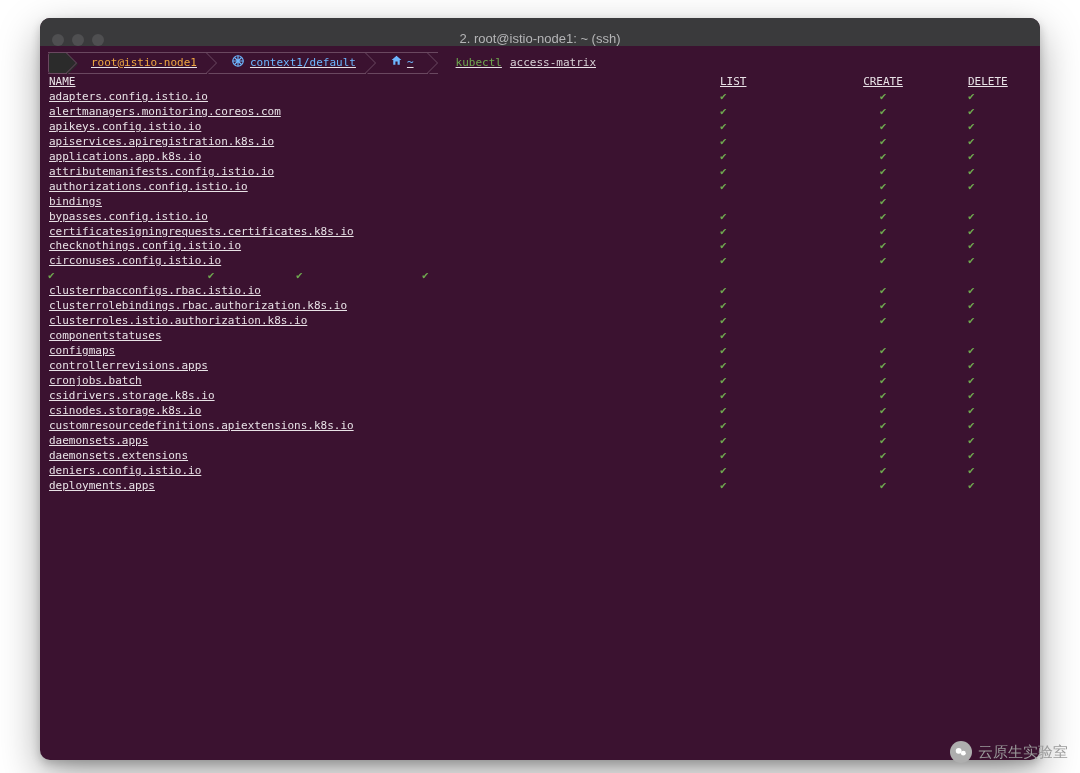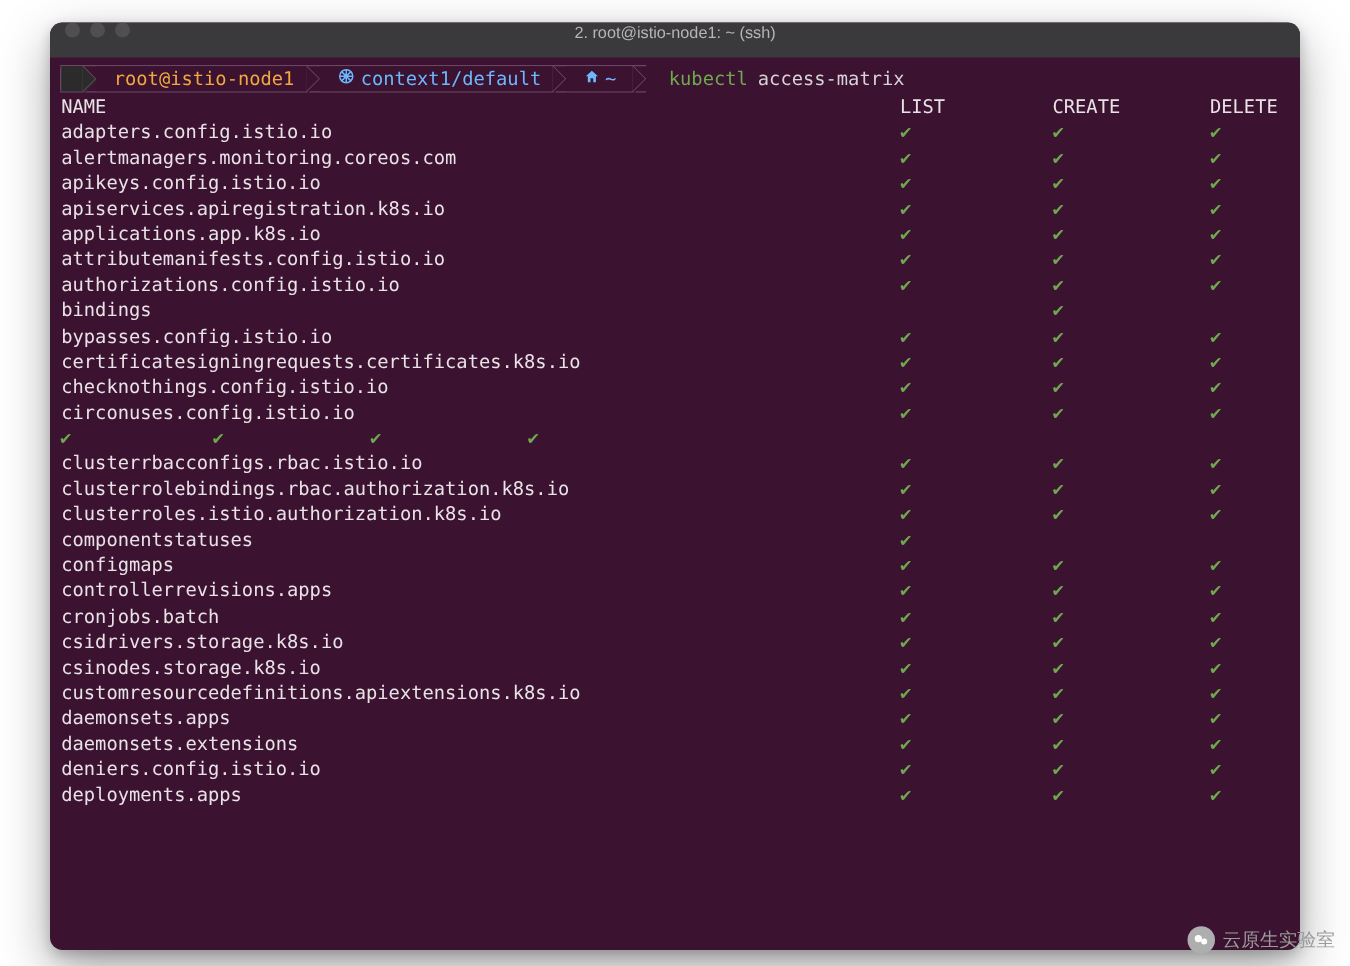--- a/index.html
+++ b/index.html
@@ -21,21 +21,21 @@
     border-radius: 10px;
     box-shadow: 0 15px 40px rgba(0,0,0,0.35), 0 4px 10px rgba(0,0,0,0.2);
     overflow: hidden;
     display: flex;
     flex-direction: column;
   }
   .titlebar {
     height: 28px;
     background: #3a3a3c;
     display: flex;
-    align-items: flex-start;
+    align-items: flex-end;
     padding: 0 12px;
     position: relative;
   }
   .traffic-lights {
     display: flex;
     gap: 8px;
   }
   .traffic-light {
     width: 12px;
     height: 12px;
@@ -48,23 +48,24 @@
     text-align: center;
     color: #b5b5b7;
     font-size: 13px;
     font-family: -apple-system, BlinkMacSystemFont, sans-serif;
     pointer-events: none;
   }
   .terminal {
     flex: 1;
     padding: 6px 8px 0 8px;
     color: #e8e2e6;
-    font-size: 15px;
+    font-size: 11px;
     line-height: 1.36;
     overflow: hidden;
+    text-decoration: underline;
   }
   .prompt-line {
     display: flex;
     align-items: stretch;
     height: 22px;
     margin-bottom: 1px;
   }
   .seg {
     display: flex;
     align-items: center;
@@ -102,21 +103,21 @@
     display: flex;
     white-space: nowrap;
     gap: 44px;
   }
   .col-name { flex: 0 0 628px; padding-left: 1px; }
   .col-list, .col-create, .col-update, .col-delete {
     flex: 0 0 84px;
     text-align: left;
   }
   .col-list   { flex-basis: 78px; }
-  .col-create { flex-basis: 82px; }
+  .col-create { flex-basis: 82px; text-align: center; }
   .col-update { flex-basis: 82px; }
   .col-delete { flex-basis: 78px; }
   .headers .hdr { color: #e8e2e6; }
   .check {
     color: #6fa84f;
     font-weight: bold;
     display: inline-block;
     width: 16px;
   }
   .watermark {

